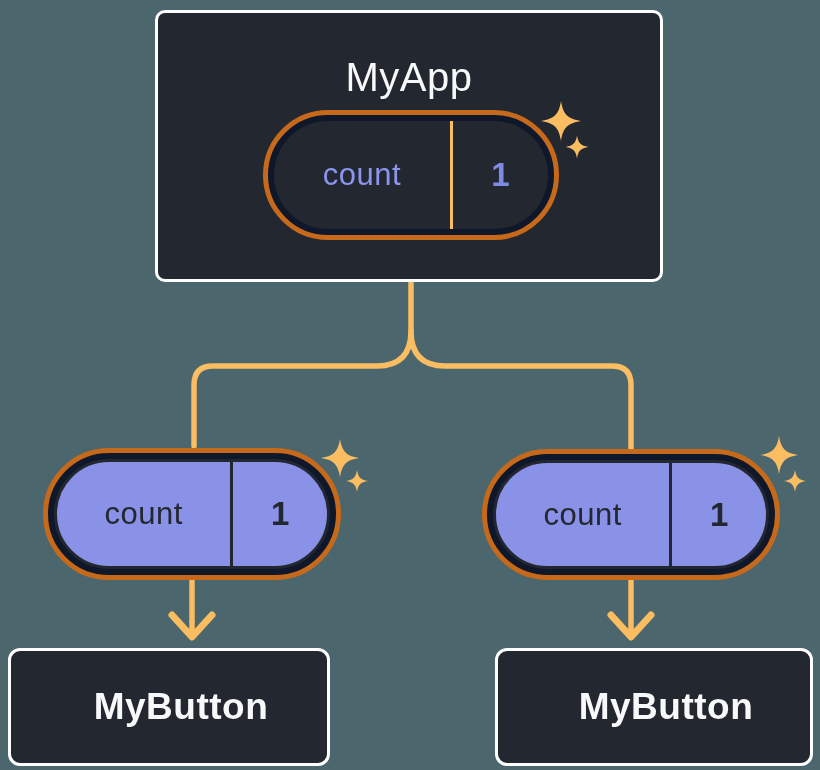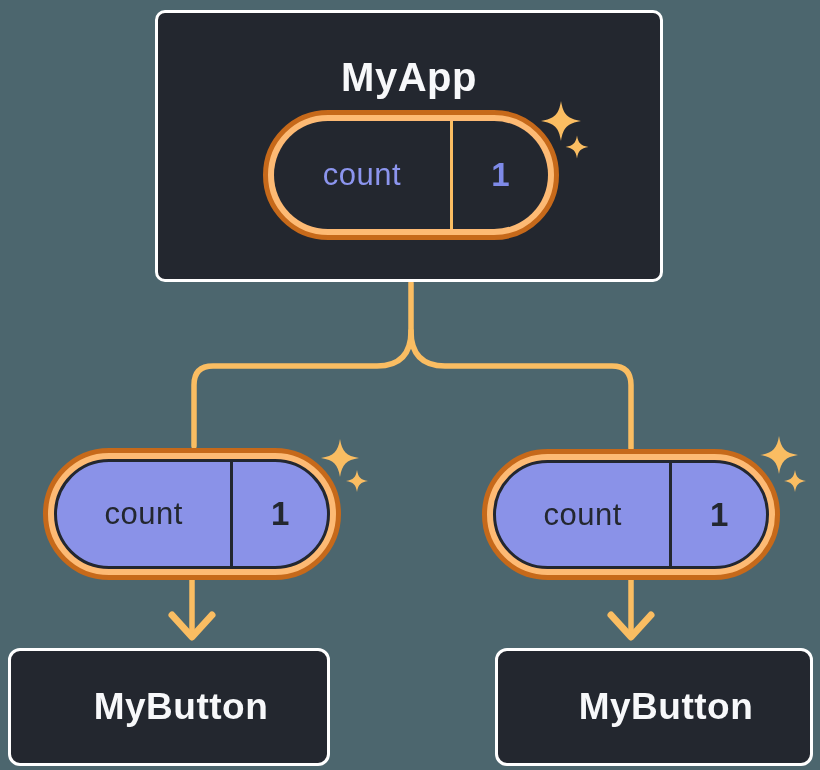--- a/index.html
+++ b/index.html
@@ -32,42 +32,42 @@
     width: 508px; height: 272px;
     border-radius: 10px;
   }
   .node-title {
     position: absolute;
     left: 0; right: 0;
     top: 42px;
     text-align: center;
     color: #F7F8FA;
     font-size: 40px;
-    font-weight: 700;
+    font-weight: 400;
     letter-spacing: 0.5px;
   }
   .node-leaf {
     border-radius: 12px;
     display: flex;
     align-items: center;
     justify-content: center;
     color: #F7F8FA;
     font-size: 37px;
     font-weight: 600;
     letter-spacing: 0.5px;
     padding-left: 24px;
   }
   .leaf-left  { left: 8px;   top: 648px; width: 322px; height: 118px; }
   .leaf-right { left: 495px; top: 648px; width: 318px; height: 118px; }
 
   .pill {
     position: absolute;
     box-sizing: border-box;
     border: 5px solid #C6691A;
-    background: #fdba74;
+    background: #0f172a;
     border-radius: 70px;
     padding: 6px;
     z-index: 2;
   }
   .pill-top   { left: 263px; top: 110px; width: 296px; height: 130px; }
   .pill-left  { left: 43px;  top: 448px; width: 298px; height: 132px; }
   .pill-right { left: 482px; top: 449px; width: 298px; height: 131px; }
   .pill-inner {
     box-sizing: border-box;
     width: 100%; height: 100%;

